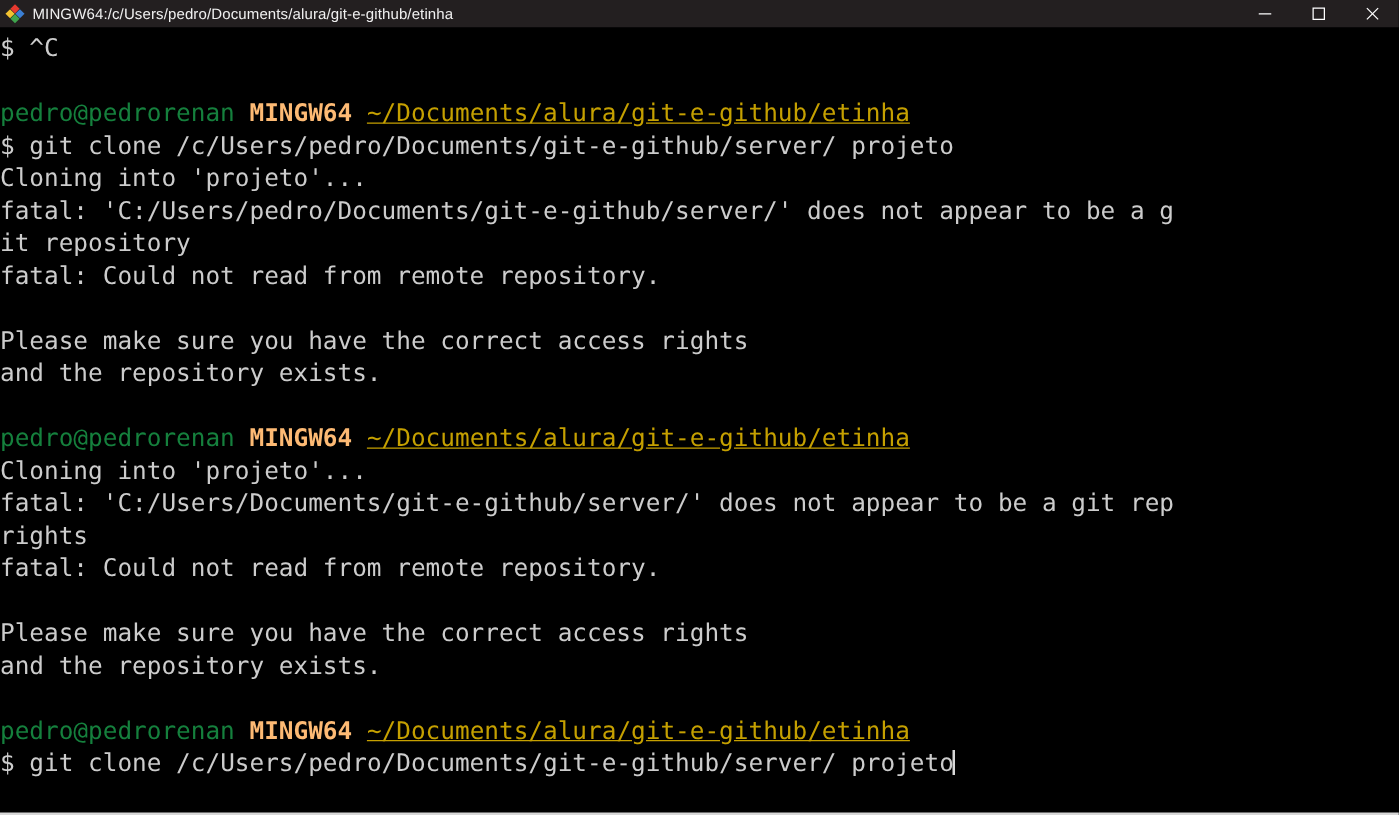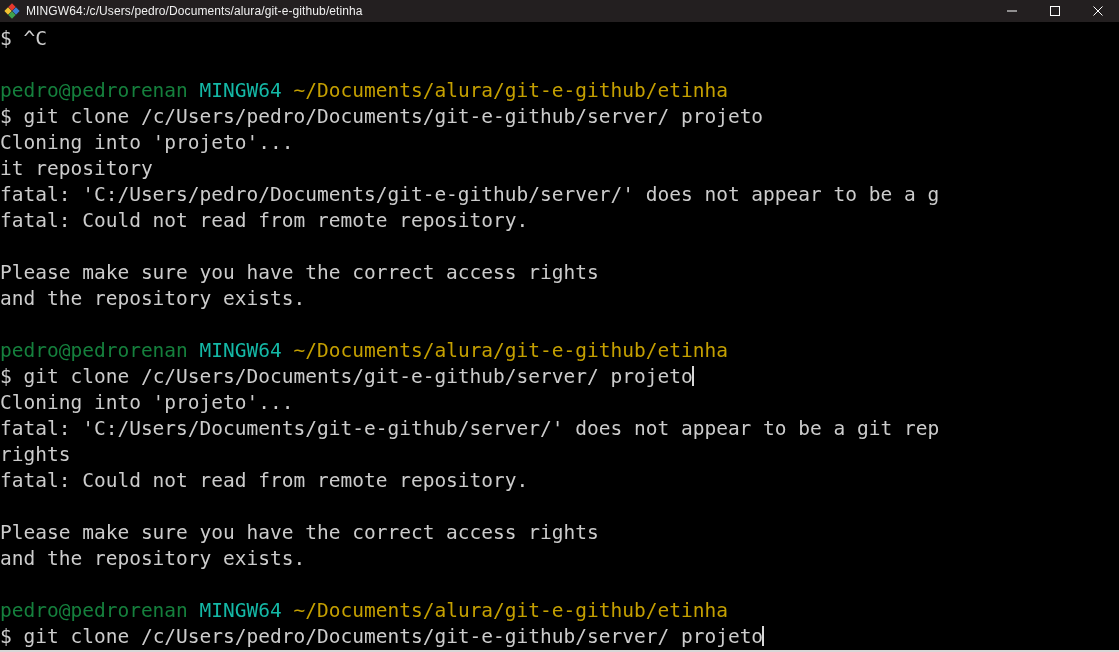--- a/index.html
+++ b/index.html
@@ -88,22 +88,22 @@
     font-family: "DejaVu Sans Mono", monospace;
     white-space: pre;
     color: #cccccc;
     letter-spacing: 0px;
     padding-left: 0px;
   }
   .line.blank { color: transparent; }
 
   
   .c-user   { color: #15803d; }            
-  .c-mingw  { color: #14b8a6; }            
-  .c-path   { color: #c5a000; }            
+  .c-mingw  { color: #fdba74; font-weight: bold; }            
+  .c-path   { color: #c5a000; text-decoration: underline; }            
   .c-def    { color: #cccccc; }            
   .c-prompt { color: #cccccc; }            
 
   .cursor {
     display: inline-block;
     width: 2px;
     height: 20px;
     background: #d8d8d8;
     vertical-align: -3px;
     margin-left: -1px;
@@ -146,29 +146,28 @@
     </div>
   </div>
 
   <div class="terminal">
     <div class="term-inner" id="term-inner">
         <div class="line"><span class="c-prompt">$</span><span class="c-def"> ^C</span></div>
         <div class="line blank">&nbsp;</div>
         <div class="line"><span class="c-user">pedro@pedrorenan</span><span class="c-def"> </span><span class="c-mingw">MINGW64</span><span class="c-def"> </span><span class="c-path">~/Documents/alura/git-e-github/etinha</span></div>
         <div class="line"><span class="c-prompt">$</span><span class="c-def"> git clone /c/Users/pedro/Documents/git-e-github/server/ projeto</span></div>
         <div class="line"><span class="c-def">Cloning into 'projeto'...</span></div>
+        <div class="line"><span class="c-def">fatal: 'C:/Users/pedro/Documents/git-e-github/server/' does not appear to be a g</span></div>
         <div class="line"><span class="c-def">it repository</span></div>
-        <div class="line"><span class="c-def">fatal: 'C:/Users/pedro/Documents/git-e-github/server/' does not appear to be a g</span></div>
         <div class="line"><span class="c-def">fatal: Could not read from remote repository.</span></div>
         <div class="line blank">&nbsp;</div>
         <div class="line"><span class="c-def">Please make sure you have the correct access rights</span></div>
         <div class="line"><span class="c-def">and the repository exists.</span></div>
         <div class="line blank">&nbsp;</div>
         <div class="line"><span class="c-user">pedro@pedrorenan</span><span class="c-def"> </span><span class="c-mingw">MINGW64</span><span class="c-def"> </span><span class="c-path">~/Documents/alura/git-e-github/etinha</span></div>
-        <div class="line"><span class="c-prompt">$</span><span class="c-def"> git clone /c/Users/Documents/git-e-github/server/ projeto</span><span class="cursor"></span></div>
         <div class="line"><span class="c-def">Cloning into 'projeto'...</span></div>
         <div class="line"><span class="c-def">fatal: 'C:/Users/Documents/git-e-github/server/' does not appear to be a git rep</span></div>
         <div class="line"><span class="c-def">rights</span></div>
         <div class="line"><span class="c-def">fatal: Could not read from remote repository.</span></div>
         <div class="line blank">&nbsp;</div>
         <div class="line"><span class="c-def">Please make sure you have the correct access rights</span></div>
         <div class="line"><span class="c-def">and the repository exists.</span></div>
         <div class="line blank">&nbsp;</div>
         <div class="line"><span class="c-user">pedro@pedrorenan</span><span class="c-def"> </span><span class="c-mingw">MINGW64</span><span class="c-def"> </span><span class="c-path">~/Documents/alura/git-e-github/etinha</span></div>
         <div class="line"><span class="c-prompt">$</span><span class="c-def"> git clone /c/Users/pedro/Documents/git-e-github/server/ projeto</span><span class="cursor"></span></div>

